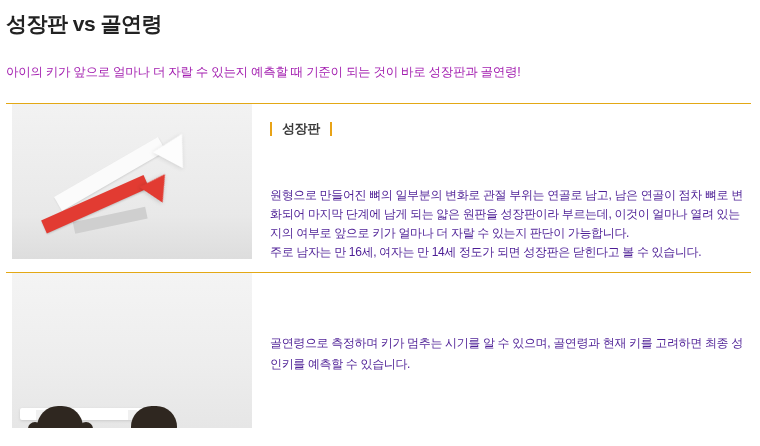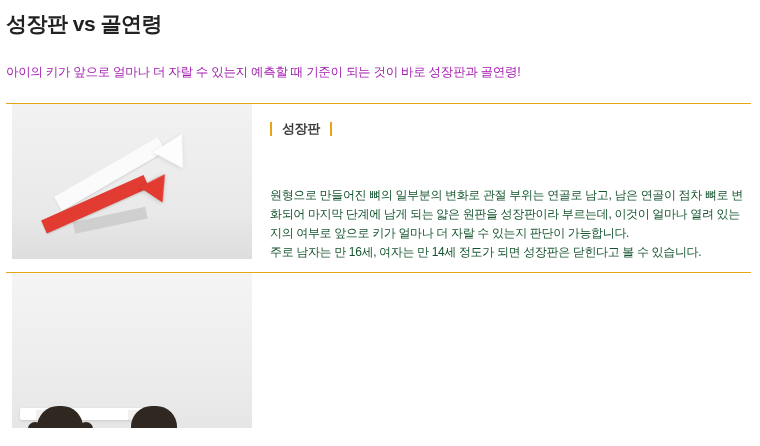--- a/index.html
+++ b/index.html
@@ -76,21 +76,21 @@
     background: #e8a317;
     margin-right: 10px;
   }
   .tick.right {
     margin-right: 0;
     margin-left: 10px;
   }
   .section-text {
     font-size: 12px;
     line-height: 19px;
-    color: #14532d;
+    color: #4c1d95;
     letter-spacing: -0.35px;
     margin: 0;
   }
   .section-1 .section-text {
     padding-top: 48px;
   }
   .section-2 .section-text {
     padding-top: 44px;
     line-height: 21px;
   }
@@ -296,16 +296,17 @@
         <div class="head"></div>
 
       </div>
       <div class="kid kid-boy">
         <div class="hair"></div>
         <div class="head"></div>
 
       </div>
     </div>
     <div class="section-body">
+      <p class="section-text">골연령으로 측정하며 키가 멈추는 시기를 알 수 있으며, 골연령과 현재 키를 고려하면 최종 성인키를 예측할 수 있습니다.</p>
     </div>
   </div>
 
 </div>
 
 </body></html>

